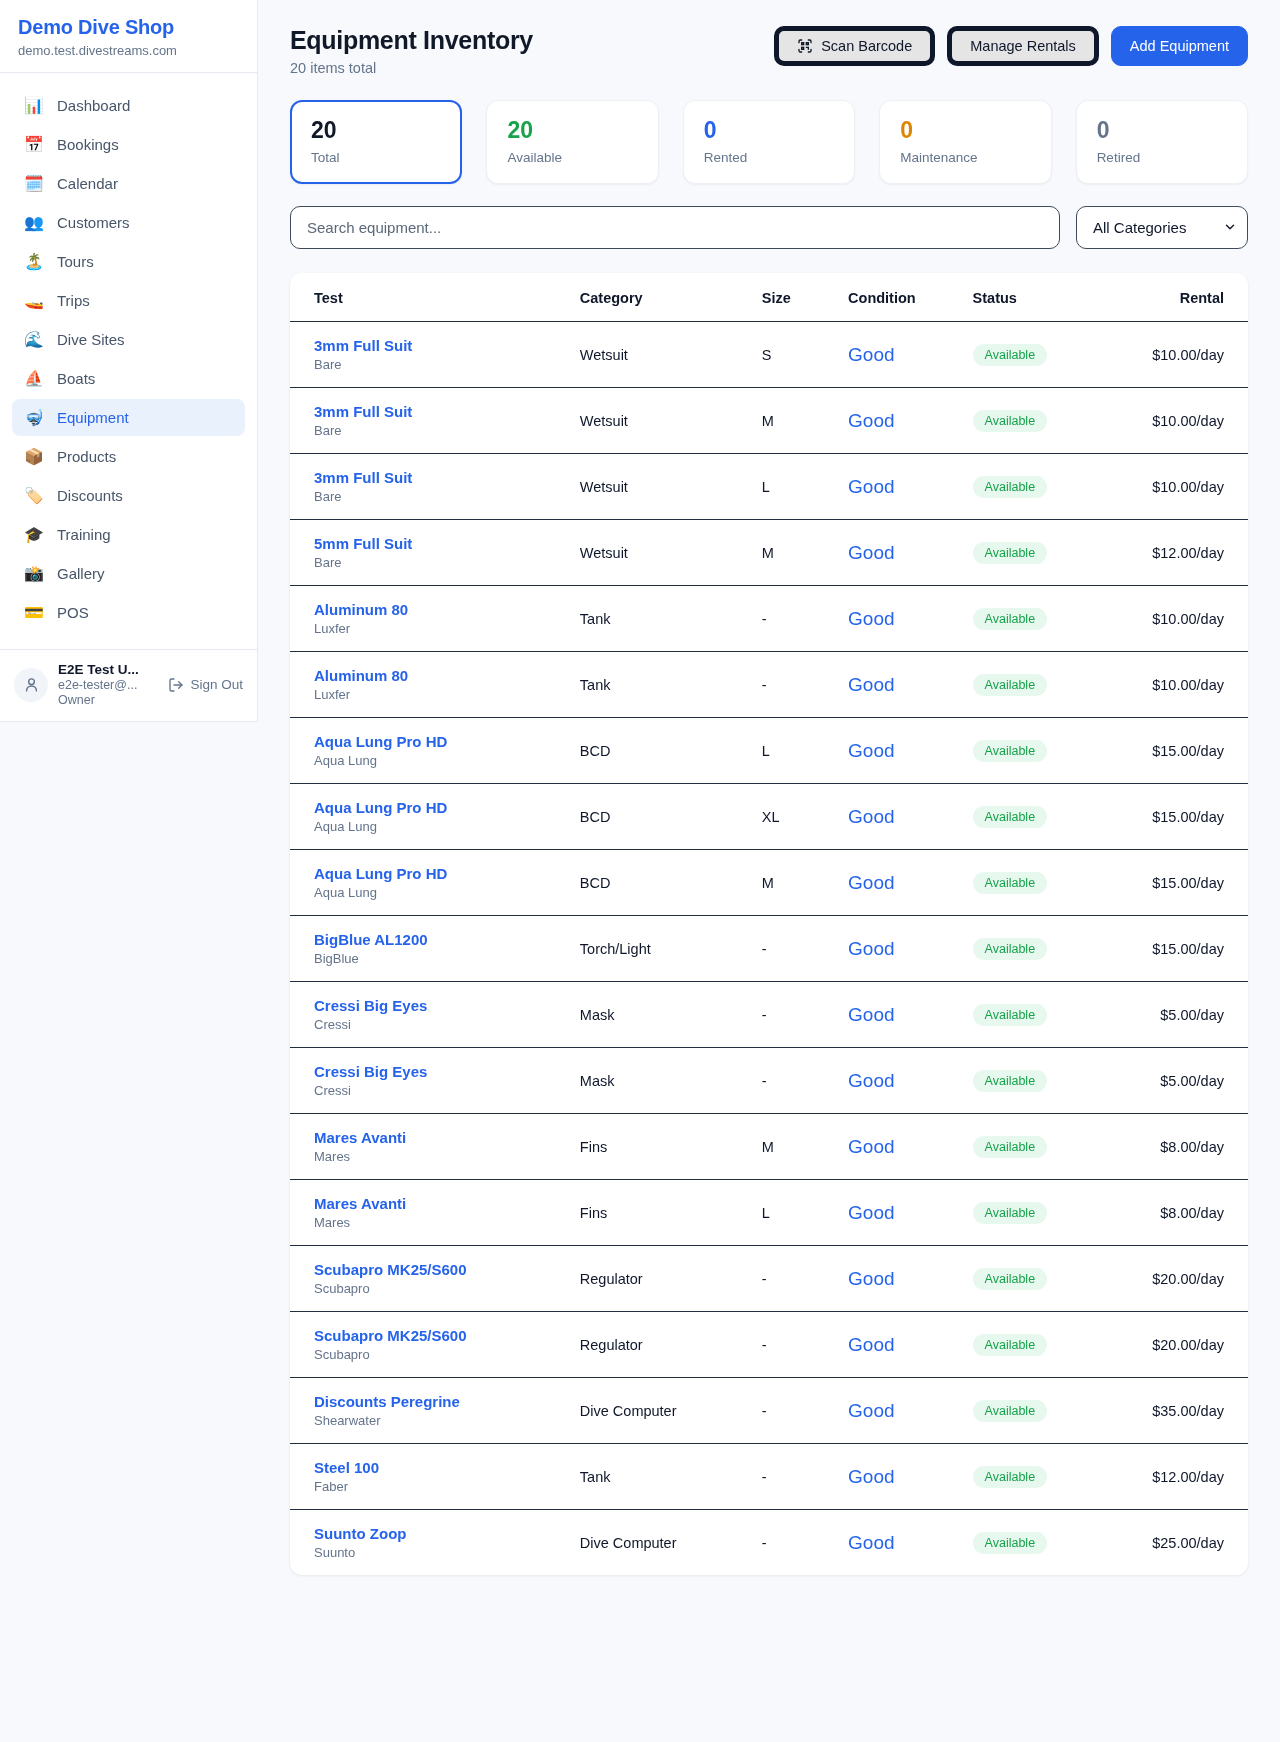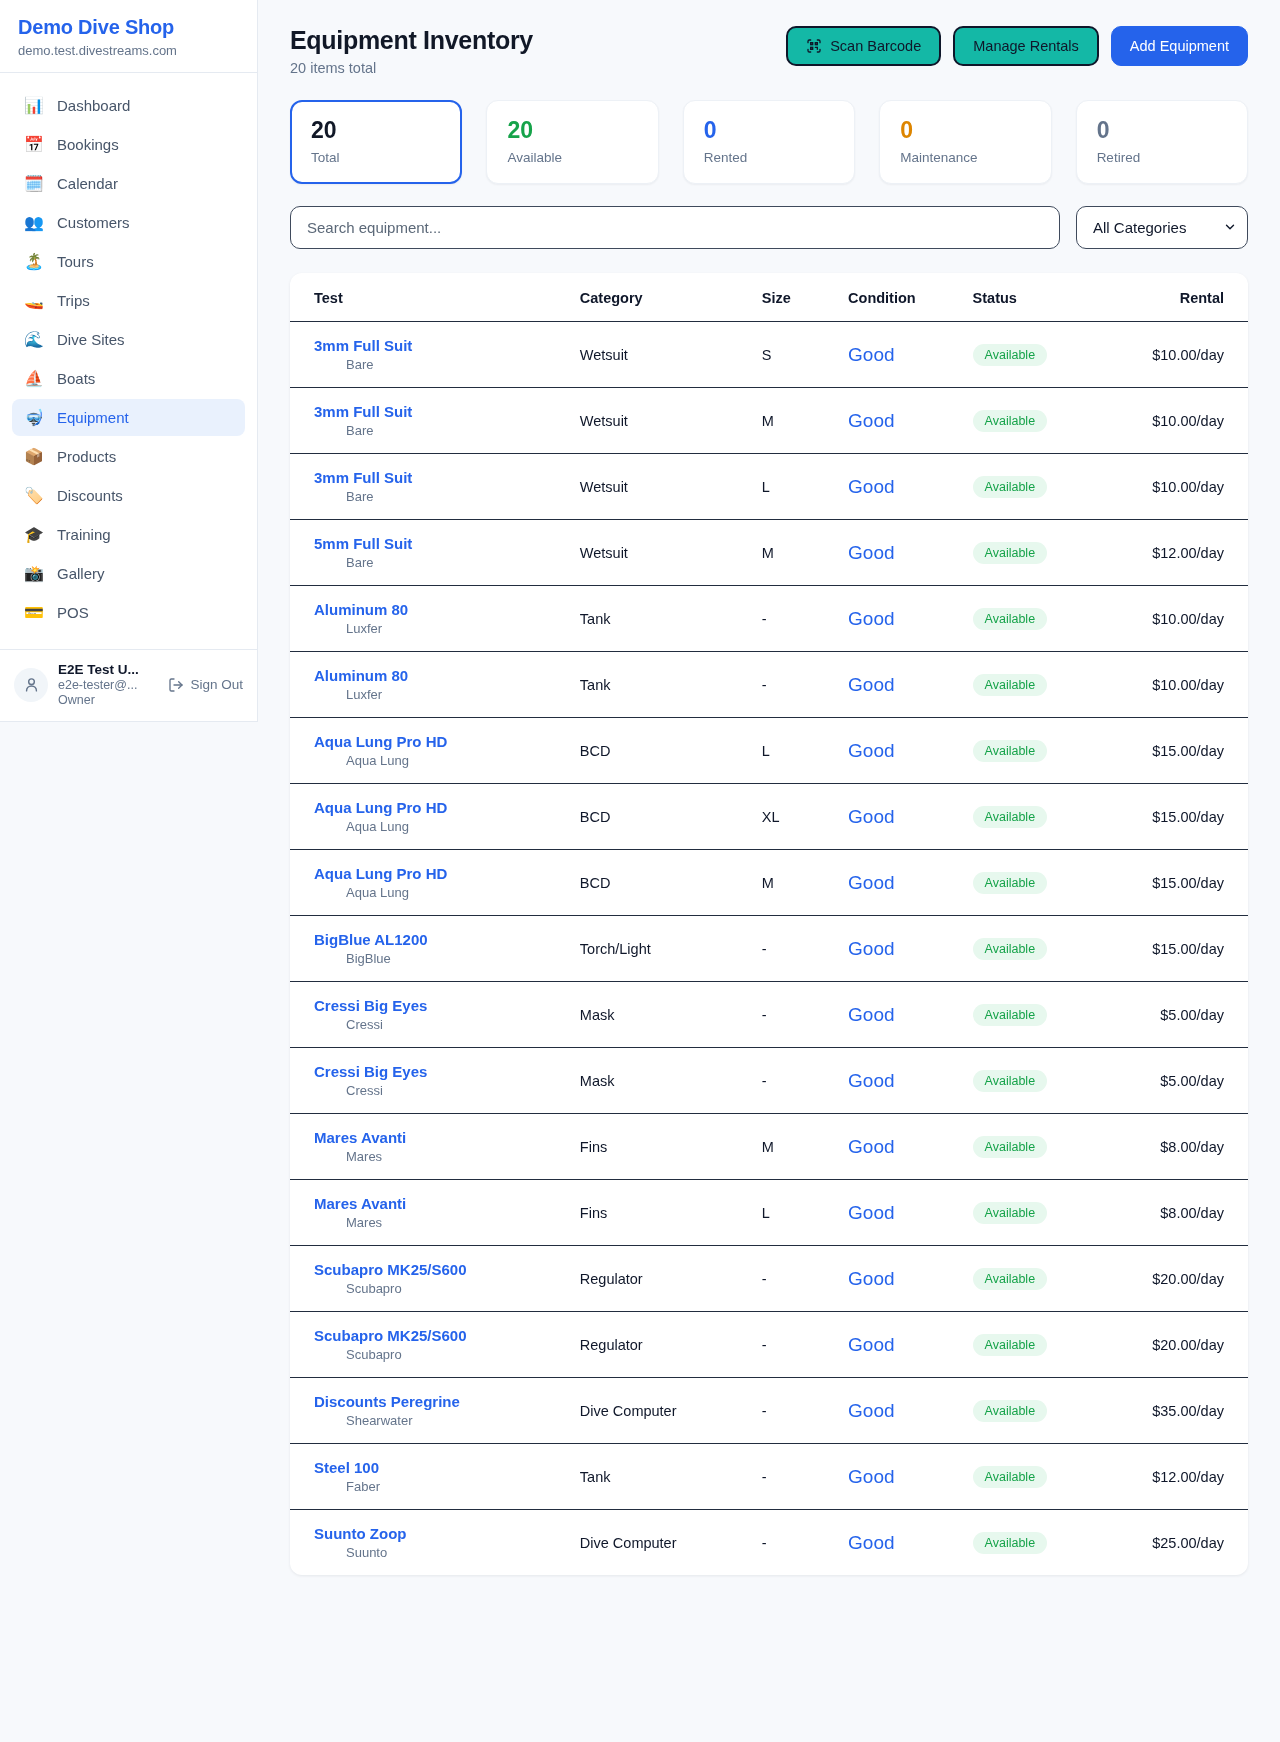--- a/index.html
+++ b/index.html
@@ -55,22 +55,22 @@
   
   .main { flex: 1; padding: 26px 32px 32px 32px; }
   .page-header { display: flex; justify-content: space-between; align-items: flex-start; }
   .page-title { font-size: 25px; font-weight: 800; color: #111827; letter-spacing: -0.3px; }
   .page-subtitle { font-size: 14.5px; color: #64748b; margin-top: 5px; }
   .header-actions { display: flex; gap: 12px; align-items: center; }
   .btn {
     height: 40px; padding: 0 18px; border-radius: 10px;
     font-size: 14.5px; font-family: "Liberation Sans", sans-serif;
     display: inline-flex; align-items: center; gap: 8px;
-    cursor: pointer; background: #14b8a6;
-    border: 2px solid #0f172a; color: #0f172a;
+    cursor: pointer; background: #e5e5e5;
+    border: 5px solid #0f172a; color: #0f172a;
   }
   .btn-primary { background: #2563eb; border: 1px solid #2563eb; color: #ffffff; font-weight: 500; }
 
   
   .stats { display: flex; gap: 24px; margin-top: 24px; }
   .stat-card {
     flex: 1; background: #ffffff; border-radius: 12px;
     border: 1px solid #edf1f6;
     box-shadow: 0 1px 2px rgba(15,23,42,0.05);
     padding: 16px 20px 18px 20px;
@@ -113,21 +113,21 @@
   th.col-item { padding-left: 24px; width: 29%; }
   th.col-category { width: 19%; }
   th.col-size { width: 9%; }
   th.col-condition { width: 13%; }
   th.col-status { width: 15%; }
   th.col-rental { text-align: right; padding-right: 24px; width: 15%; }
   tbody td { padding: 15px 12px; vertical-align: middle; }
   tbody tr:not(:last-child) td { border-bottom: 1px solid #222d3f; }
   td.cell-item { padding-left: 24px; }
   .item-name { color: #2563eb; font-size: 15px; font-weight: 600; cursor: pointer; }
-  .item-brand { color: #64748b; font-size: 13px; margin-top: 3px; margin-left: 32px; }
+  .item-brand { color: #64748b; font-size: 13px; margin-top: 3px; }
   td.cell-category, td.cell-size { font-size: 14.5px; color: #0f172a; }
   .condition-link { color: #2563eb; font-size: 19px; cursor: pointer; }
   .status-badge {
     display: inline-block; background: #e7f8ee; color: #16a34a;
     font-size: 12.5px; padding: 4px 12px; border-radius: 999px;
   }
   td.cell-rental { text-align: right; padding-right: 24px; font-size: 14.5px; color: #0f172a; }
 </style>
 </head>
 <body>

